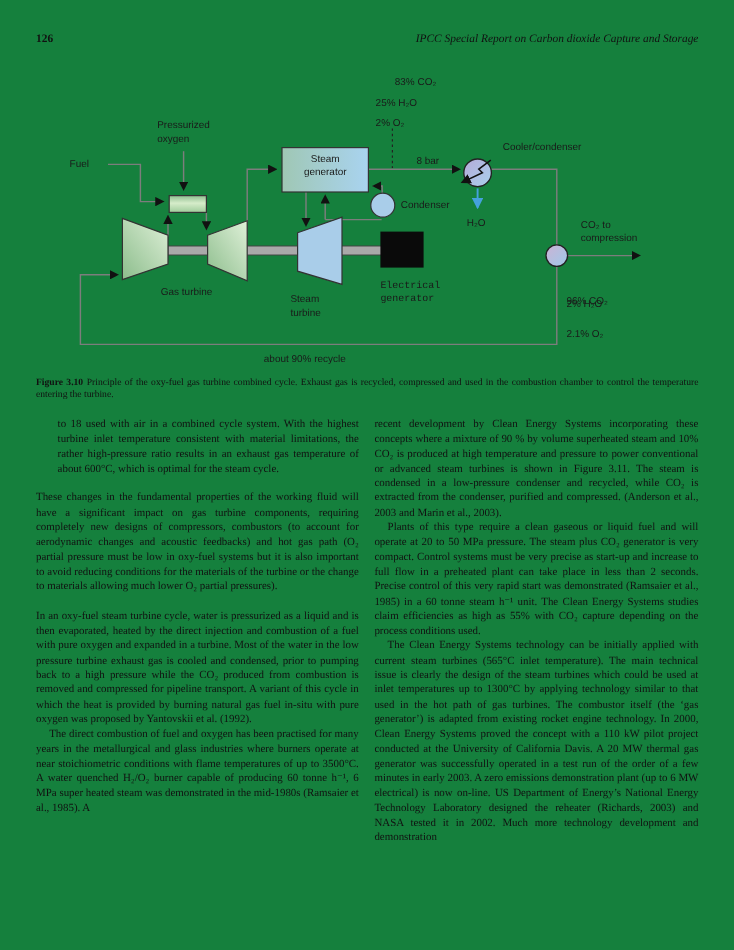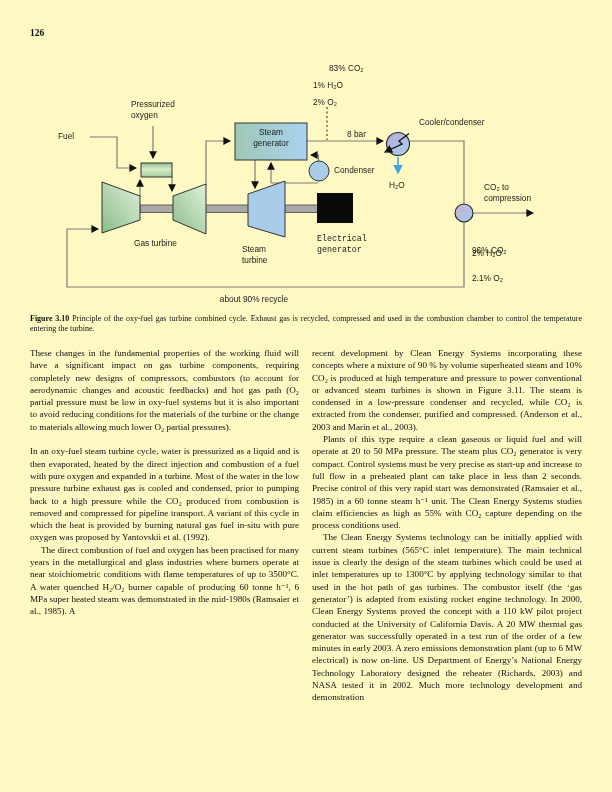--- a/index.html
+++ b/index.html
@@ -1,17 +1,17 @@
 <!DOCTYPE html>
 <html><head>
 <meta charset="utf-8">
 <style>
   html,body{margin:0;padding:0;background:#e8e8e8;}
   .page{
-    position:relative;width:612px;height:792px;background:#fef9c3;
+    position:relative;width:612px;height:792px;background:#15803d;
     font-family:"Liberation Serif","DejaVu Serif",serif;color:#111;overflow:hidden;
     margin:0 auto;
   }
   
   .header{position:absolute;left:30px;top:28px;width:552px;display:flex;justify-content:space-between;align-items:baseline;font-size:9.5px;}
   .page-num{font-weight:bold;}
   .running-title{font-style:italic;}
   
   .diagram{position:absolute;left:0;top:0;width:612px;height:315px;}
   .diagram svg{position:absolute;left:0;top:0;}
@@ -35,20 +35,21 @@
   h3.sec{margin:0 0 12.3px 0;font-size:9.1px;line-height:12.3px;font-weight:bold;font-style:italic;}
   h3.sec .hnum{display:inline-block;width:47px;font-style:italic;}
 </style>
 </head>
 <body>
 
 <div class="page">
 
   <div class="header">
     <span class="page-num">126</span>
+    <span class="running-title">IPCC Special Report on Carbon dioxide Capture and Storage</span>
   </div>
 
   <div class="diagram">
     <svg width="612" height="315" viewBox="0 0 612 315">
       <defs>
         <marker id="ab" viewBox="0 0 10 10" refX="8.5" refY="5" markerWidth="6.5" markerHeight="6.5" orient="auto-start-reverse">
           <path d="M0,0 L10,5 L0,10 z" fill="#111"></path>
         </marker>
         <marker id="abl" viewBox="0 0 10 10" refX="8.5" refY="5" markerWidth="6" markerHeight="6" orient="auto-start-reverse">
           <path d="M0,0 L10,5 L0,10 z" fill="#45a1dc"></path>
@@ -114,33 +115,34 @@
     <div class="dlabel nowrap" style="left:134px;top:238px;">Gas turbine</div>
     <div class="dlabel center" style="left:246px;top:127px;width:50px;">Steam generator</div>
     <div class="dlabel" style="left:242px;top:244px;width:34px;">Steam turbine</div>
     <div class="dlabel" style="left:317px;top:234px;width:44px;font-family:Liberation Mono, monospace;">Electrical generator</div>
     <div class="dlabel nowrap" style="left:334px;top:165px;">Condenser</div>
     <div class="dlabel nowrap" style="left:419px;top:117px;">Cooler/condenser</div>
     <div class="dlabel nowrap" style="left:347px;top:129px;">8 bar</div>
     <div class="dlabel nowrap" style="left:389px;top:180px;">H₂O</div>
     <div class="dlabel" style="left:484px;top:182px;width:56px;">CO₂ to compression</div>
     <div class="dlabel nowrap" style="left:329px;top:63px;">83% CO₂</div>
-    <div class="dlabel nowrap" style="left:313px;top:80px;">1% H₂O</div>
+    <div class="dlabel nowrap" style="left:313px;top:80px;">25% H₂O</div>
     <div class="dlabel nowrap" style="left:313px;top:97px;">2% O₂</div>
     <div class="dlabel nowrap" style="left:472px;top:245px;">96% CO₂</div>
     <div class="dlabel nowrap" style="left:472px;top:248px;">2% H₂O</div>
     <div class="dlabel nowrap" style="left:472px;top:273px;">2.1% O₂</div>
     <div class="dlabel nowrap center" style="left:210px;top:294px;width:88px;">about 90% recycle</div>
   </div>
 
   <div class="caption">
     <span class="cap-label">Figure 3.10</span><span>Principle of the oxy-fuel gas turbine combined cycle. Exhaust gas is recycled, compressed and used in the combustion chamber to control the temperature entering the turbine.</span>
   </div>
 
   <div class="col col-left">
+    <p class="block-indent">to 18 used with air in a combined cycle system. With the highest turbine inlet temperature consistent with material limitations, the rather high-pressure ratio results in an exhaust gas temperature of about 600°C, which is optimal for the steam cycle.</p>
     <p class="gap-after">These changes in the fundamental properties of the working fluid will have a significant impact on gas turbine components, requiring completely new designs of compressors, combustors (to account for aerodynamic changes and acoustic feedbacks) and hot gas path (O₂ partial pressure must be low in oxy-fuel systems but it is also important to avoid reducing conditions for the materials of the turbine or the change to materials allowing much lower O₂ partial pressures).</p>
     <p>In an oxy-fuel steam turbine cycle, water is pressurized as a liquid and is then evaporated, heated by the direct injection and combustion of a fuel with pure oxygen and expanded in a turbine. Most of the water in the low pressure turbine exhaust gas is cooled and condensed, prior to pumping back to a high pressure while the CO₂ produced from combustion is removed and compressed for pipeline transport. A variant of this cycle in which the heat is provided by burning natural gas fuel in-situ with pure oxygen was proposed by Yantovskii et al. (1992).</p>
     <p class="indent">The direct combustion of fuel and oxygen has been practised for many years in the metallurgical and glass industries where burners operate at near stoichiometric conditions with flame temperatures of up to 3500°C. A water quenched H₂/O₂ burner capable of producing 60 tonne h⁻¹, 6 MPa super heated steam was demonstrated in the mid-1980s (Ramsaier et al., 1985). A</p>
   </div>
 
   <div class="col col-right">
     <p>recent development by Clean Energy Systems incorporating these concepts where a mixture of 90 % by volume superheated steam and 10% CO₂ is produced at high temperature and pressure to power conventional or advanced steam turbines is shown in Figure 3.11. The steam is condensed in a low-pressure condenser and recycled, while CO₂ is extracted from the condenser, purified and compressed. (Anderson et al., 2003 and Marin et al., 2003).</p>
     <p class="indent">Plants of this type require a clean gaseous or liquid fuel and will operate at 20 to 50 MPa pressure. The steam plus CO₂ generator is very compact. Control systems must be very precise as start-up and increase to full flow in a preheated plant can take place in less than 2 seconds. Precise control of this very rapid start was demonstrated (Ramsaier et al., 1985) in a 60 tonne steam h⁻¹ unit. The Clean Energy Systems studies claim efficiencies as high as 55% with CO₂ capture depending on the process conditions used.</p>
     <p class="indent">The Clean Energy Systems technology can be initially applied with current steam turbines (565°C inlet temperature). The main technical issue is clearly the design of the steam turbines which could be used at inlet temperatures up to 1300°C by applying technology similar to that used in the hot path of gas turbines. The combustor itself (the ‘gas generator’) is adapted from existing rocket engine technology. In 2000, Clean Energy Systems proved the concept with a 110 kW pilot project conducted at the University of California Davis. A 20 MW thermal gas generator was successfully operated in a test run of the order of a few minutes in early 2003. A zero emissions demonstration plant (up to 6 MW electrical) is now on-line. US Department of Energy’s National Energy Technology Laboratory designed the reheater (Richards, 2003) and NASA tested it in 2002. Much more technology development and demonstration</p>
   </div>

